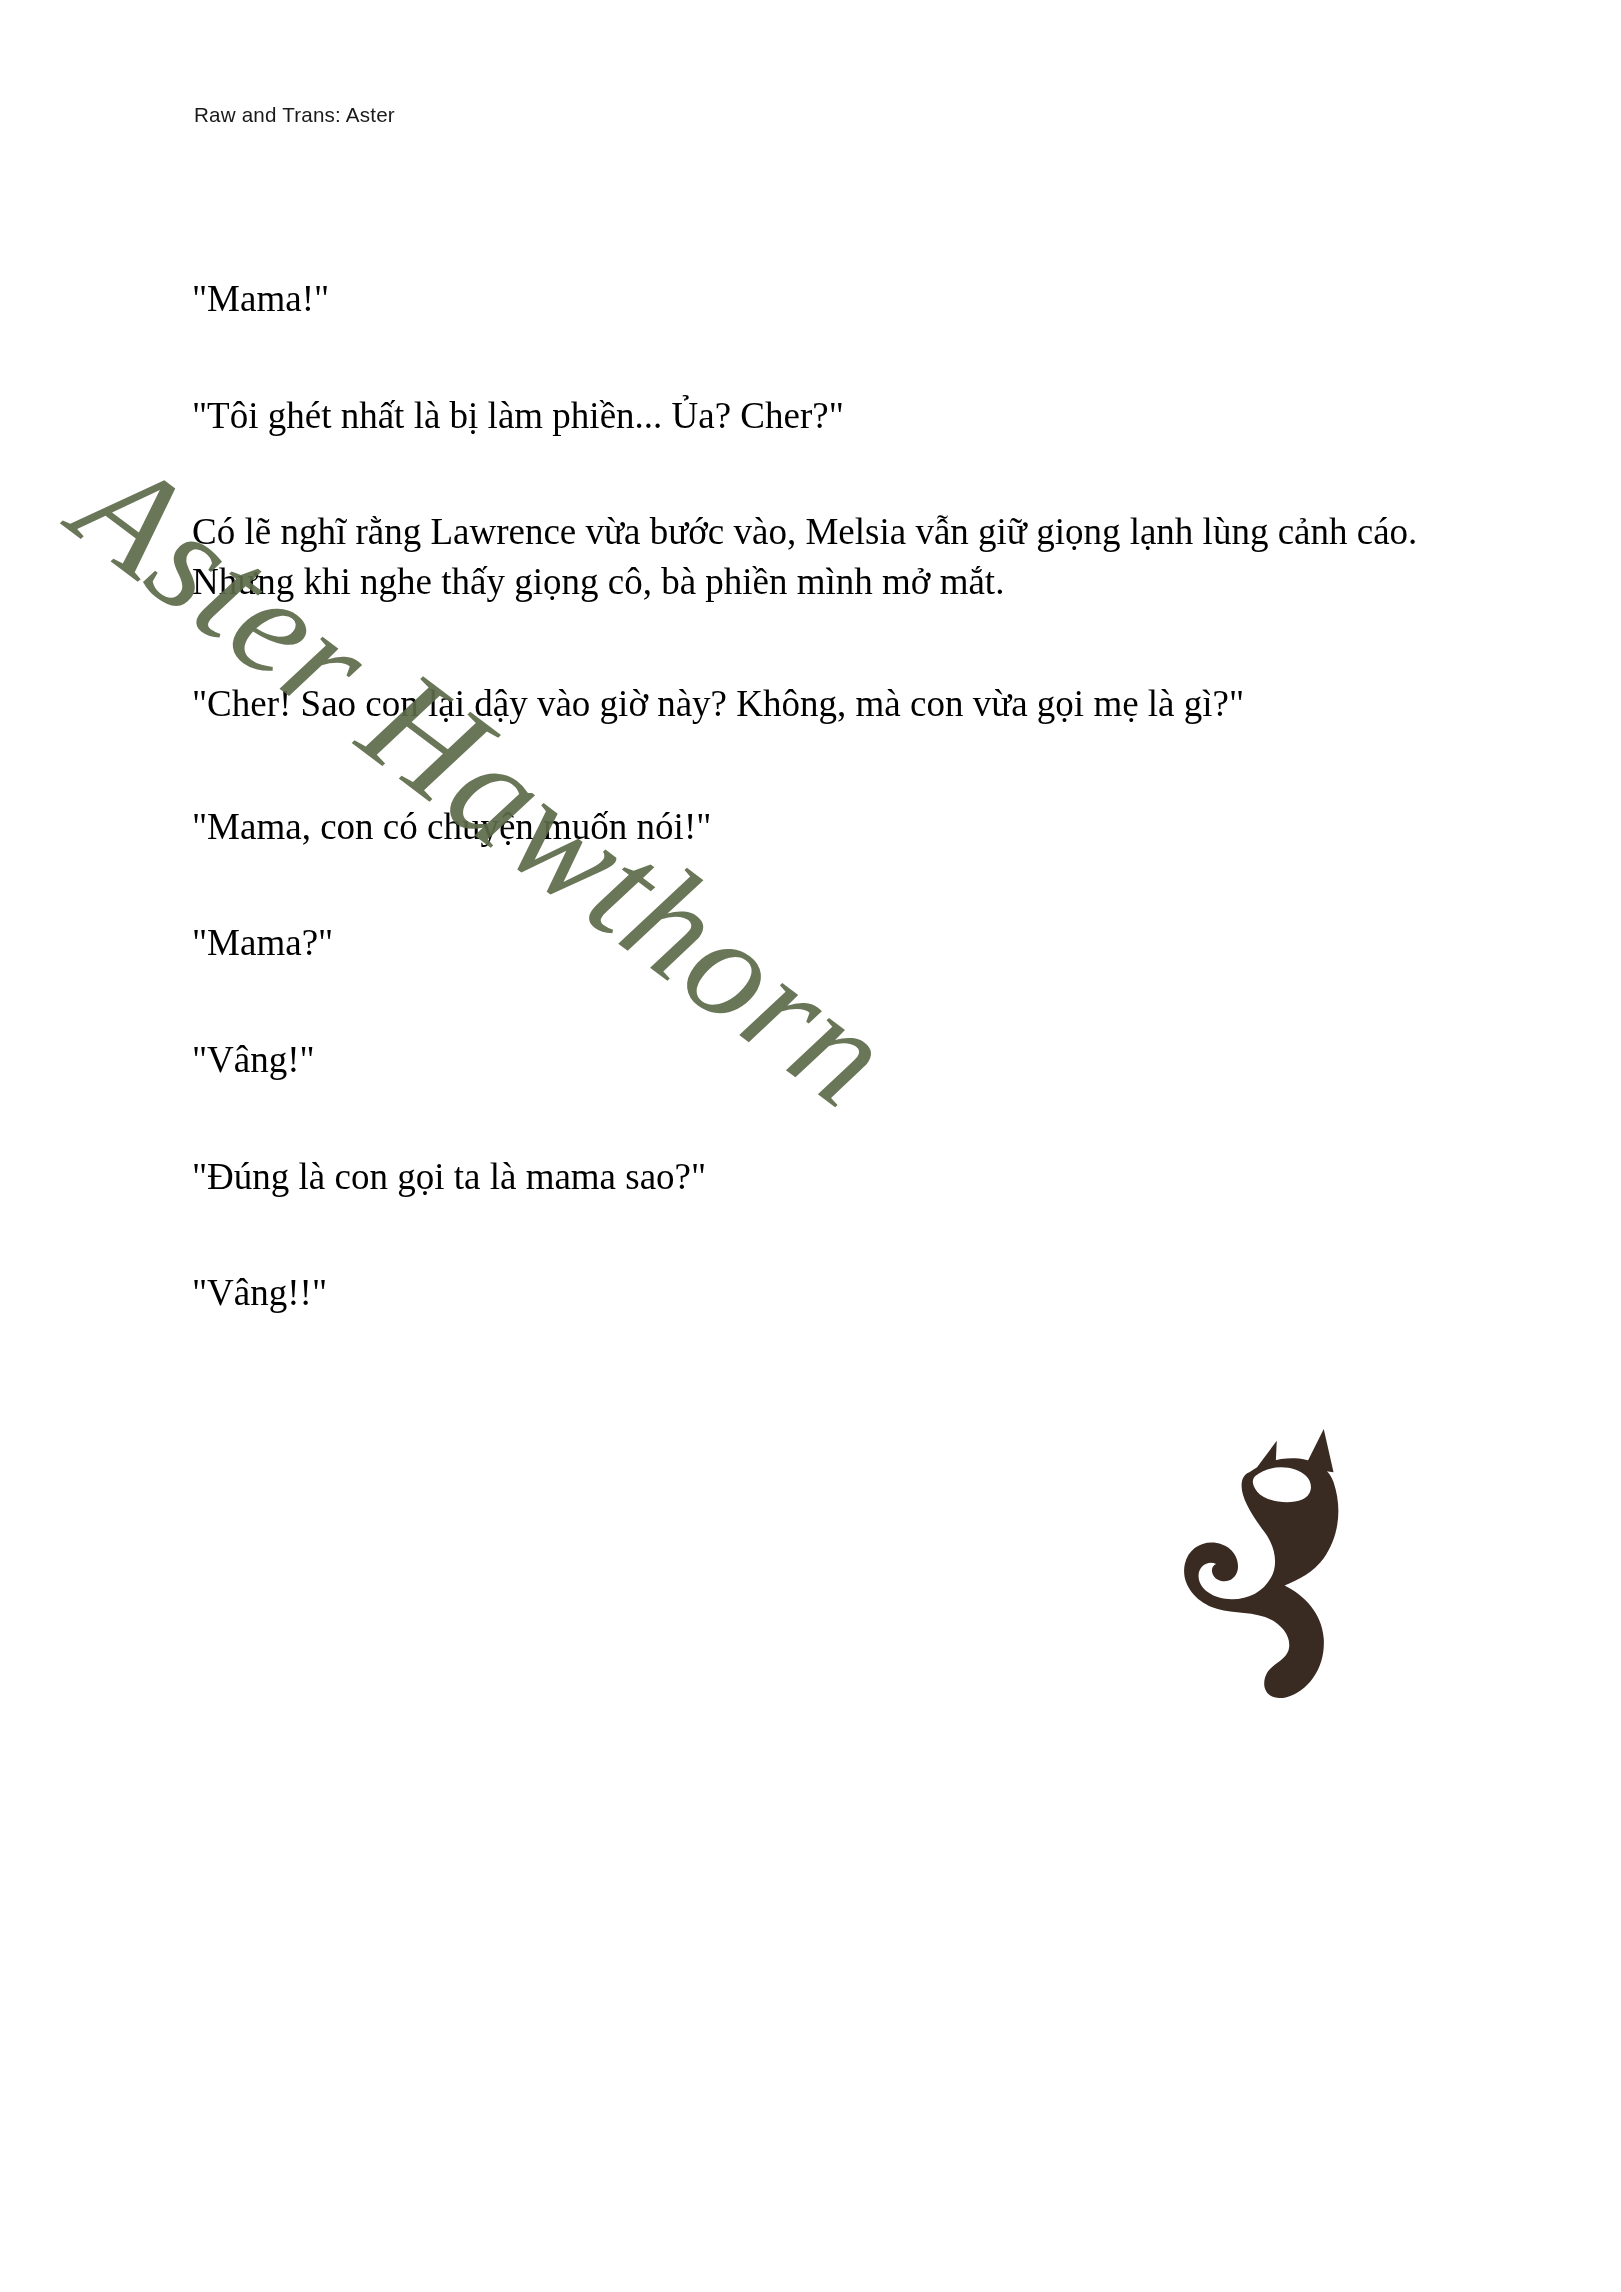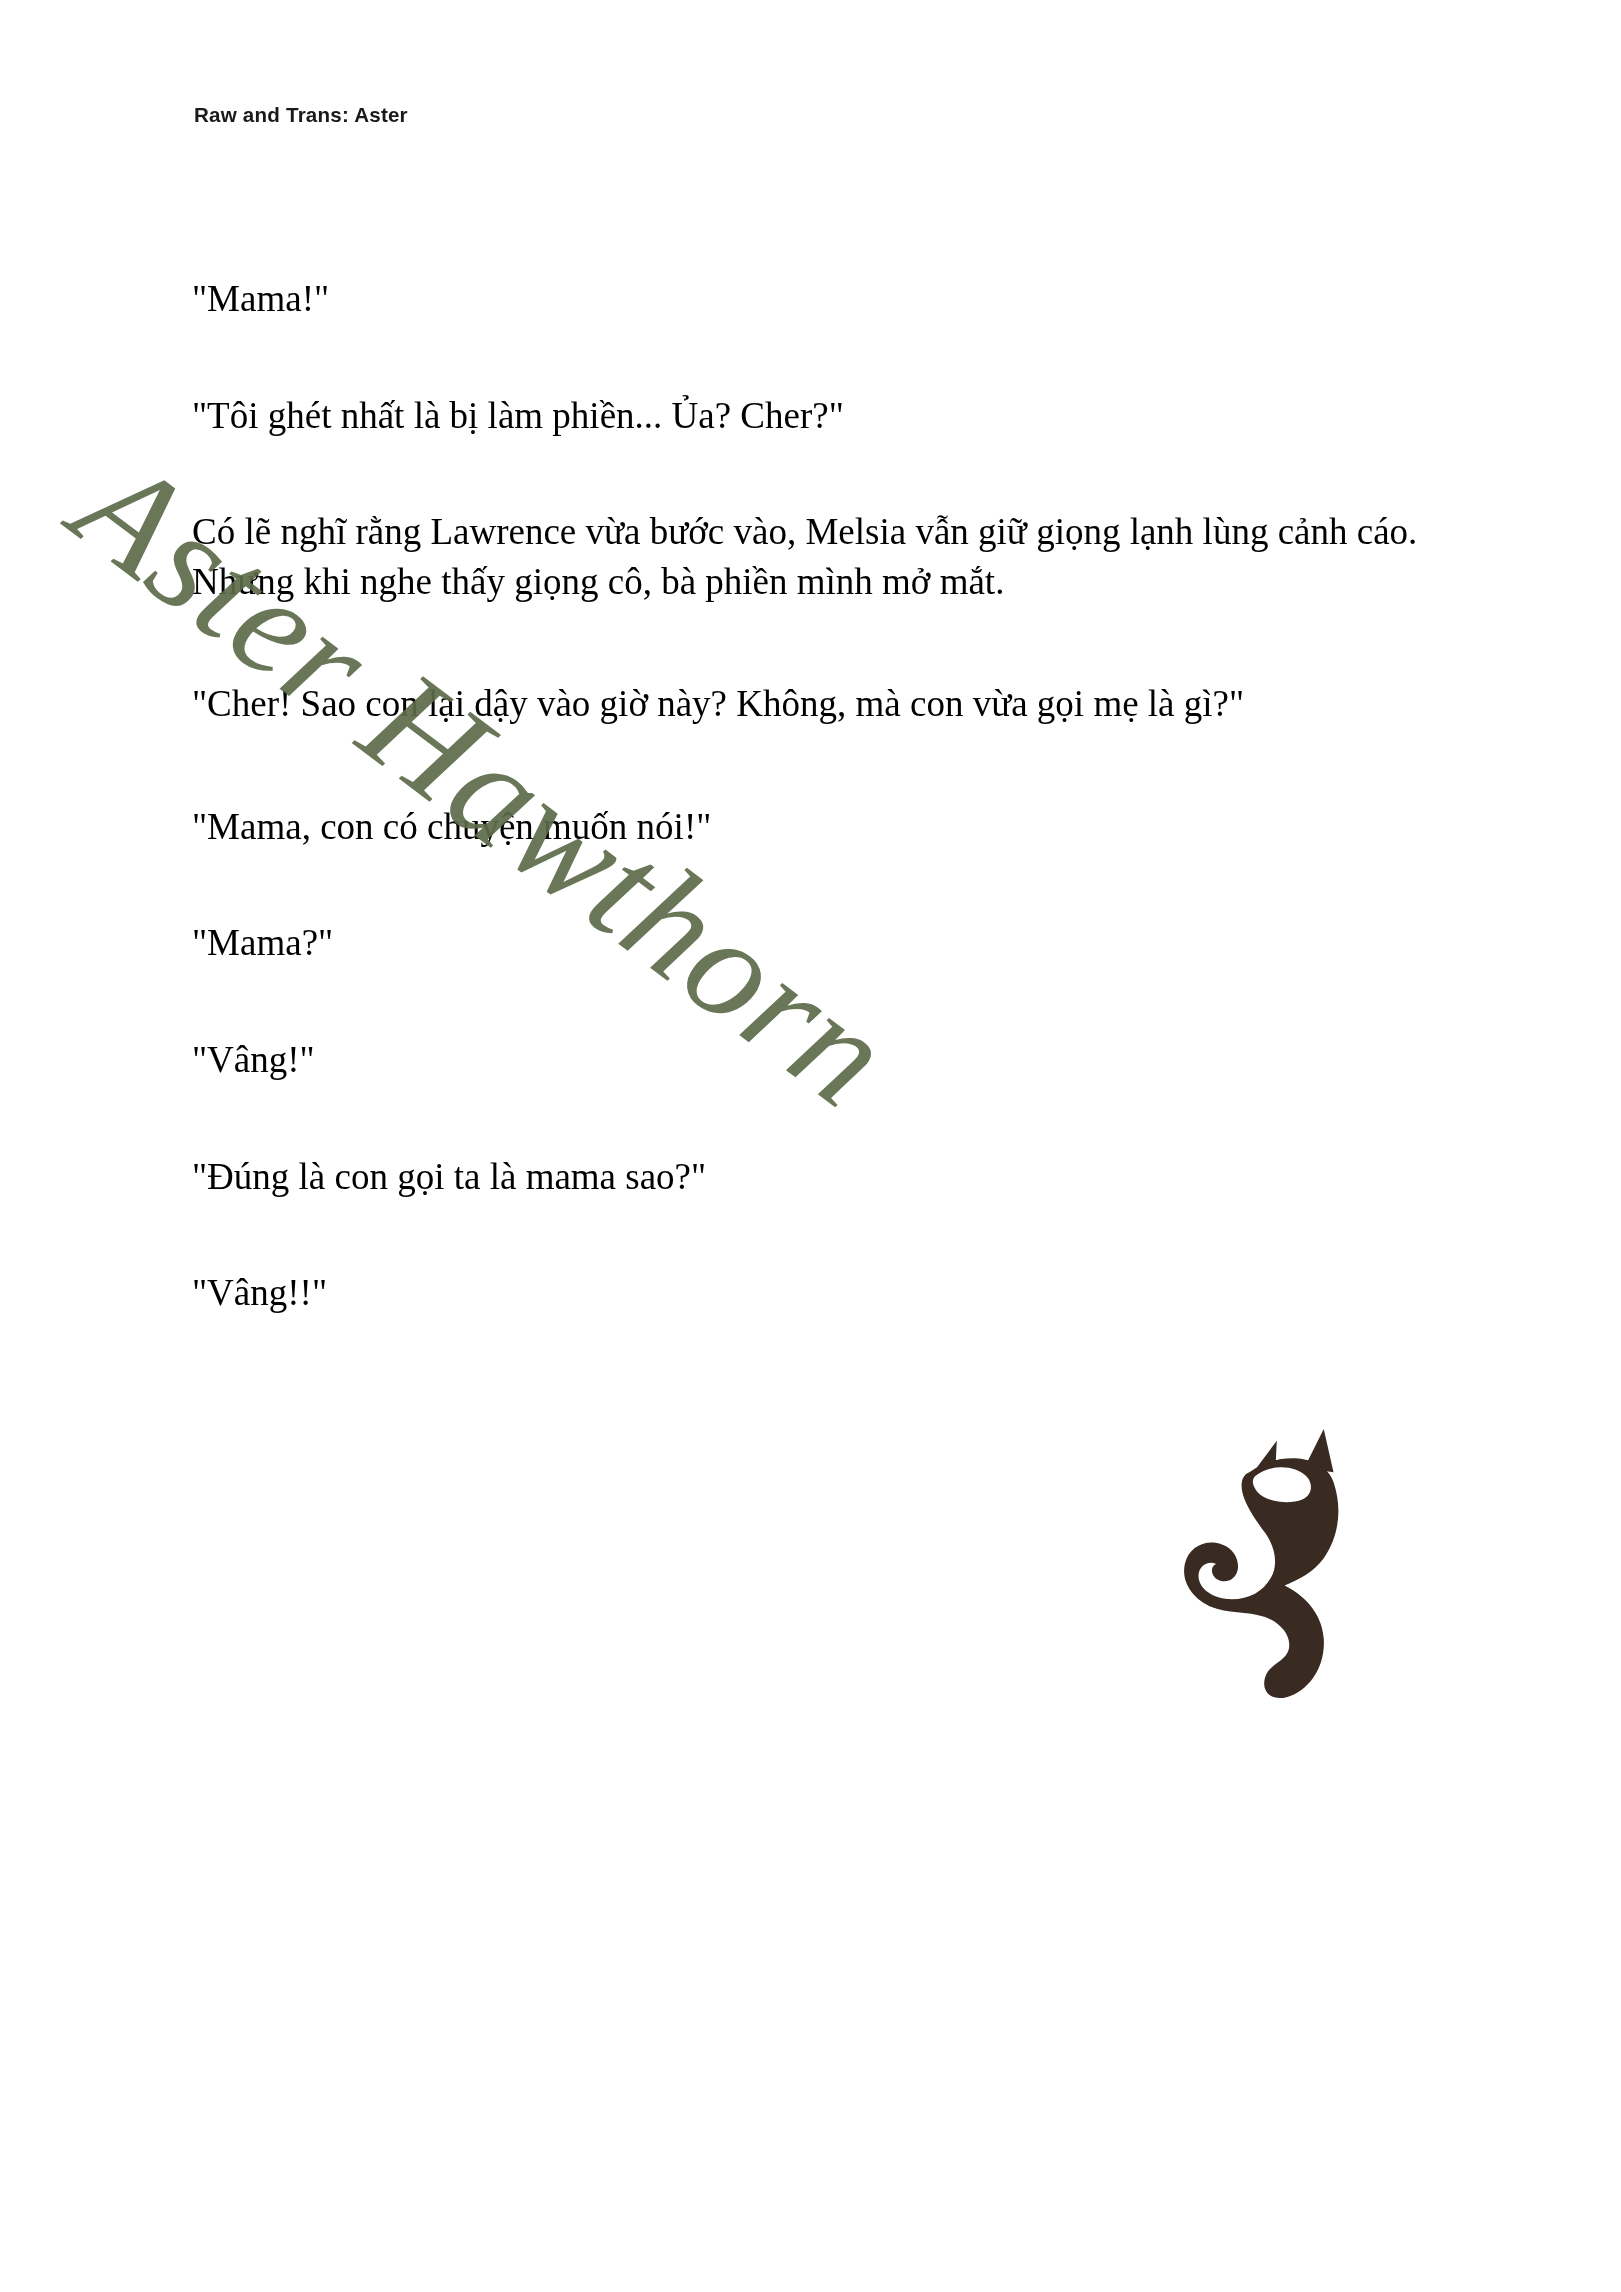--- a/index.html
+++ b/index.html
@@ -21,21 +21,20 @@
     background: #ffffff;
   }
   .header-note {
     position: absolute;
     left: 194px;
     top: 103px;
     font-family: "Liberation Sans", sans-serif;
     font-size: 20.6px;
     color: #1a1a1a;
     letter-spacing: 0.2px;
-    font-weight: bold;
   }
   .content {
     position: absolute;
     left: 192px;
     top: 274px;
     width: 1235px;
   }
   .para {
     font-family: "Liberation Serif", serif;
     font-size: 37px;

